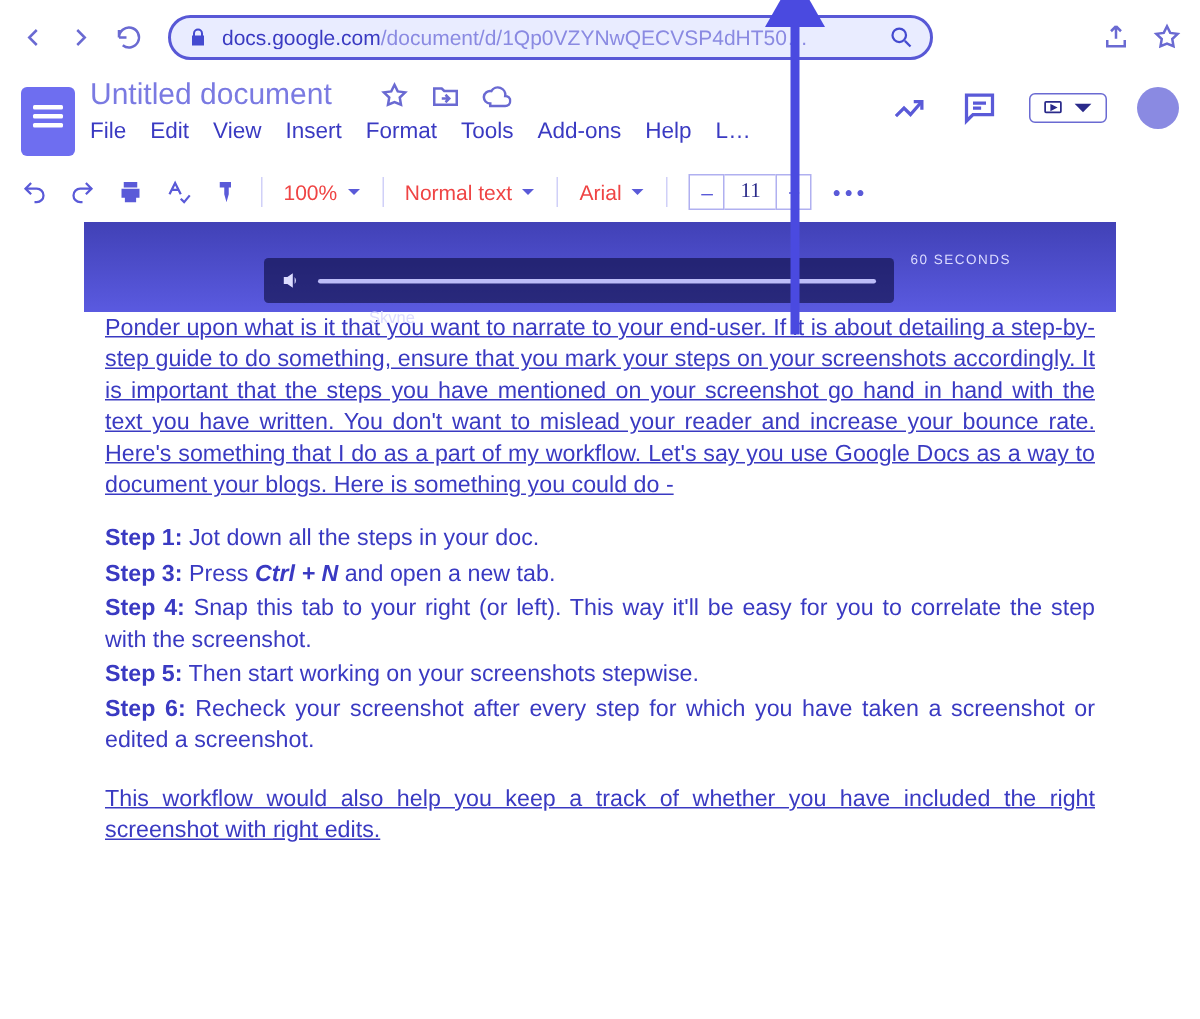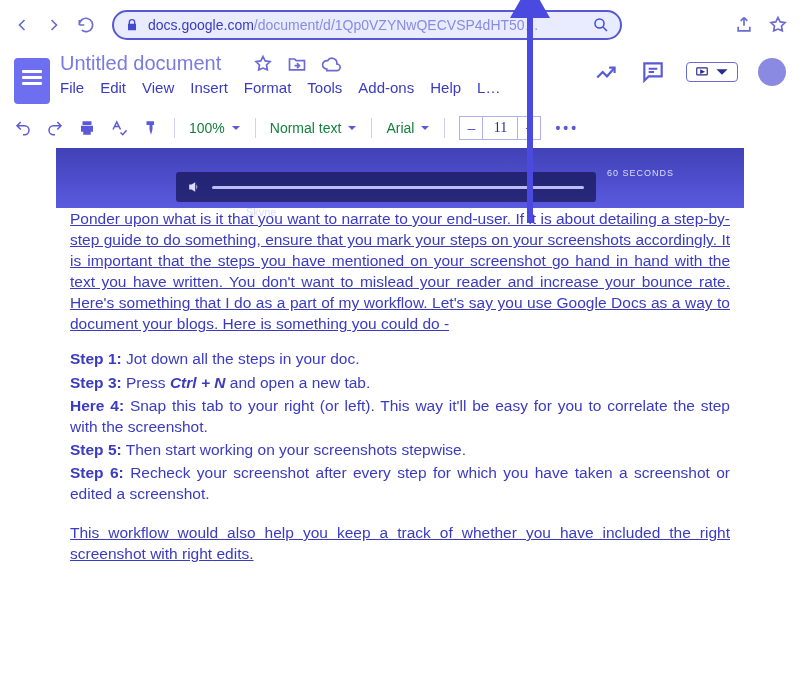--- a/index.html
+++ b/index.html
@@ -25,21 +25,21 @@
   .menus span { color:#3a3ac2; }
   .right-icons { margin-left:auto; display:flex; gap:20px; align-items:center; margin-top:6px; }
   .ricon { width:26px; height:24px; display:flex; align-items:center; justify-content:center; color:#5a5ad8; }
   .present { border:1.5px solid #6a6ad2; border-radius:4px; padding:2px 6px; display:flex; align-items:center; gap:2px; }
   .present svg { width:18px; height:14px; }
   .pfp { width:28px; height:28px; border-radius:50%; background:#8a8ae2; }
 
   .toolbar { display:flex; align-items:center; gap:14px; padding:8px 14px; margin-top:4px; }
   .tb-sep { width:1px; height:20px; background:#d0d0f8; }
   .tbicon { width:18px; height:18px; display:flex; color:#5a5ad8; }
-  .zoom, .style-sel, .font-sel { display:flex; align-items:center; gap:6px; font-size:14px; color:#15803d; }
+  .zoom, .style-sel, .font-sel { display:flex; align-items:center; gap:6px; font-size:14px; color:#ef4444; }
   .chev { width:10px; height:10px; }
   .fsize { display:flex; align-items:center; gap:0; }
   .fsize .btn { border:1.5px solid #b0b0f0; width:24px; height:24px; display:flex; align-items:center; justify-content:center; color:#5a5ad8; }
   .fsize .val { border:1.5px solid #b0b0f0; border-left:none; border-right:none; width:34px; height:24px; display:flex; align-items:center; justify-content:center;font-family:Liberation Serif, serif; }
   .more { letter-spacing:3px; font-weight:bold; color:#5a5ad8; }
 
   .canvas { padding:0 0 30px 0; position:relative; }
   .embed { margin:0 56px 0 56px; height:60px; background:linear-gradient(#4141b6,#5a5ae0); position:relative; }
   .embed .bar { position:absolute; bottom:6px; left:120px; width:420px; height:30px; background:rgba(10,10,60,0.6); border-radius:3px; display:flex; align-items:center; gap:12px; padding:0 12px; color:#bcbcf8; font-size:12px; }
   .embed .bar .track { flex:1; height:3px; background:#bcbcf8; border-radius:2px; }
@@ -241,20 +241,20 @@
   <svg class="arrow-overlay" viewBox="0 0 120 260">
     <path d="M70 250 L70 30" stroke="#4a4ae0" stroke-width="6"></path>
     <path d="M70 10 L50 45 L90 45 Z" fill="#4a4ae0"></path>
   </svg>
 
   <div class="doc-body">
     <p class="para">Ponder upon what is it that you want to narrate to your end-user. If it is about detailing a step-by-step guide to do something, ensure that you mark your steps on your screenshots accordingly. It is important that the steps you have mentioned on your screenshot go hand in hand with the text you have written. You don't want to mislead your reader and increase your bounce rate. Here's something that I do as a part of my workflow. Let's say you use Google Docs as a way to document your blogs. Here is something you could do -</p>
     <div class="steps">
       <p class="step"><strong>Step 1:</strong><span> Jot down all the steps in your doc.</span></p>
       <p class="step"><strong>Step 3:</strong><span> Press </span><span class="kbd">Ctrl + N</span><span> and open a new tab.</span></p>
-      <p class="step"><strong>Here 4:</strong><span> Snap this tab to your right (or left). This way it'll be easy for you to correlate the step with the screenshot.</span></p>
+      <p class="step"><strong>Step 4:</strong><span> Snap this tab to your right (or left). This way it'll be easy for you to correlate the step with the screenshot.</span></p>
       <p class="step"><strong>Step 5:</strong><span> Then start working on your screenshots stepwise.</span></p>
       <p class="step"><strong>Step 6:</strong><span> Recheck your screenshot after every step for which you have taken a screenshot or edited a screenshot.</span></p>
     </div>
     <p class="para"><span>This workflow would also help you keep a track of whether you have included the right screenshot with </span><span class="ul">right</span><span> edits.</span></p>
   </div>
 
 </div>
 
 </body></html>

